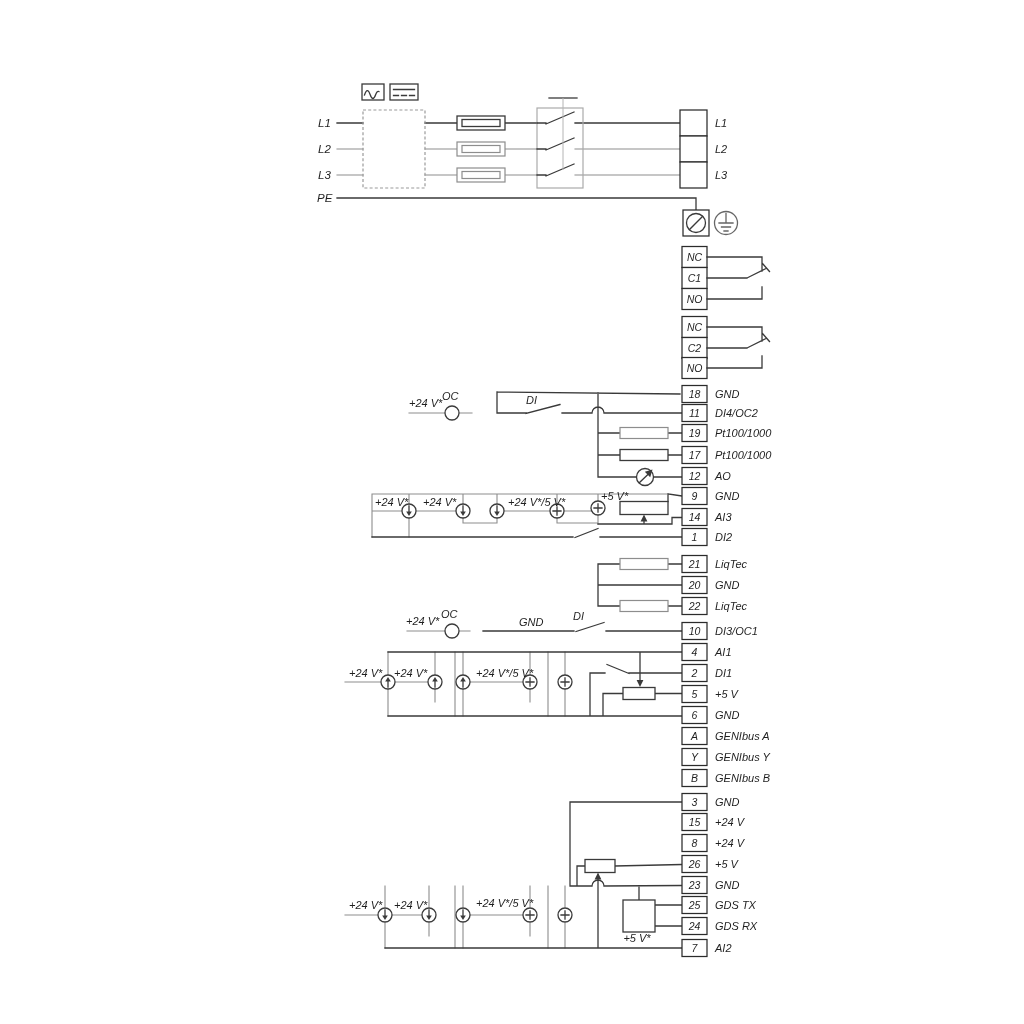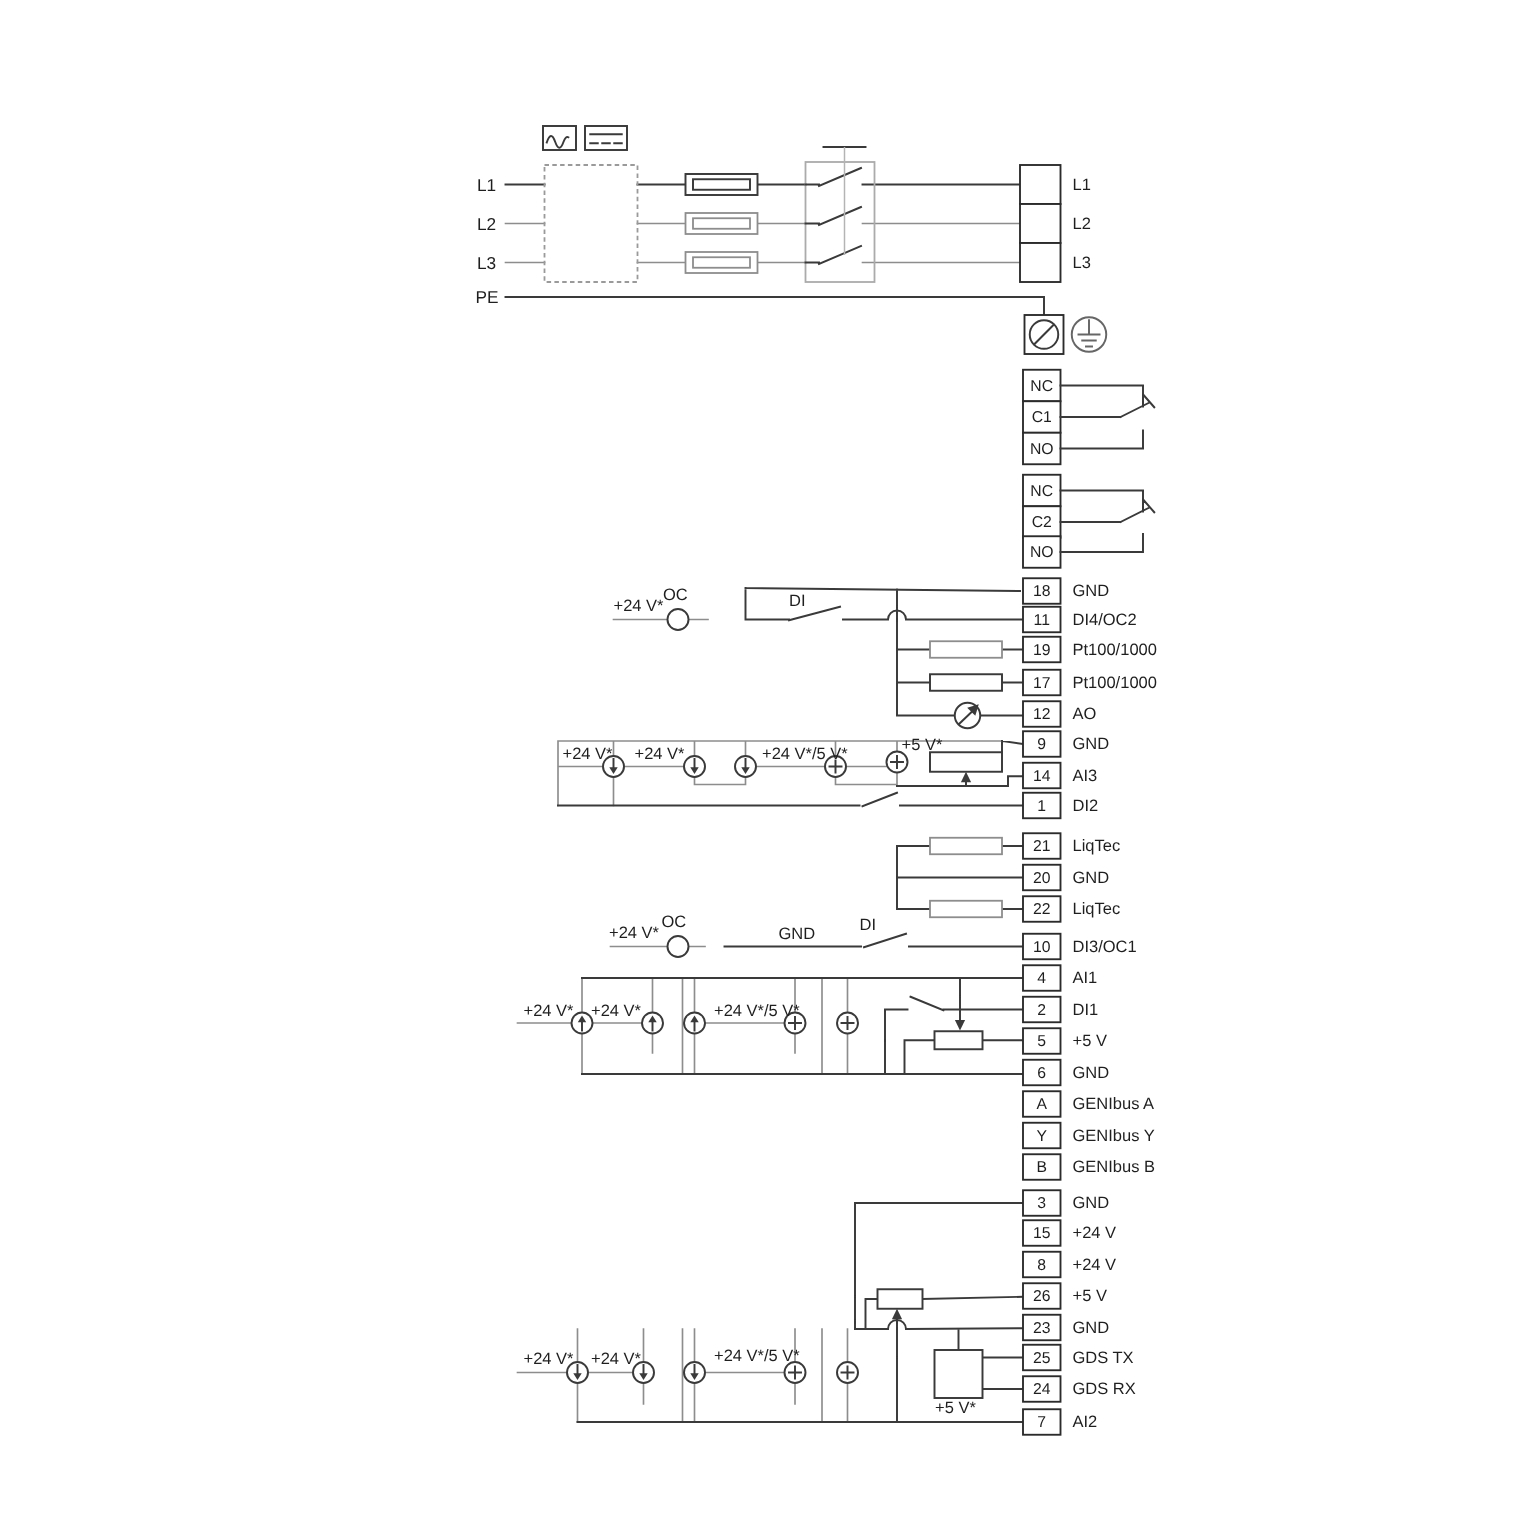--- a/index.html
+++ b/index.html
@@ -1,17 +1,17 @@
 <!DOCTYPE html>
 <html style="--line: #3a3a3a; --option: #8d8d8d; --text: #1f1f1f;"><head>
 <meta charset="utf-8">
 <style>
   :root{ --line:#3a3a3a; --option:#8d8d8d; --text:#1f1f1f; }
   html,body{margin:0;padding:0;background:#ffffff;}
-  .stage{width:1024px;height:1024px;position:relative;background:#fff;}
+  .stage{width:1024px;height:1024px;position:relative;background:#fff;font-style:italic;}
   svg text{font-family:"Liberation Sans","DejaVu Sans",sans-serif;font-size:10.5px;fill:var(--text);}
   .lbl{font-size:11px;}
   .phase{font-size:11.5px;}
   .k{stroke:var(--line);stroke-width:1.3;fill:none;stroke-linecap:square;}
   .o{stroke:var(--option);stroke-width:1.1;fill:none;stroke-linecap:square;}
   .t{stroke:#b4b4b4;stroke-width:1;fill:none;}
   .box{fill:#fff;stroke:var(--line);stroke-width:1.3;}
   .obox{fill:#fff;stroke:var(--option);stroke-width:1.2;}
   .dashbox{fill:none;stroke:#9a9a9a;stroke-width:1.2;stroke-dasharray:3,2.2;}
   .swbox{fill:none;stroke:#ababab;stroke-width:1.2;}

